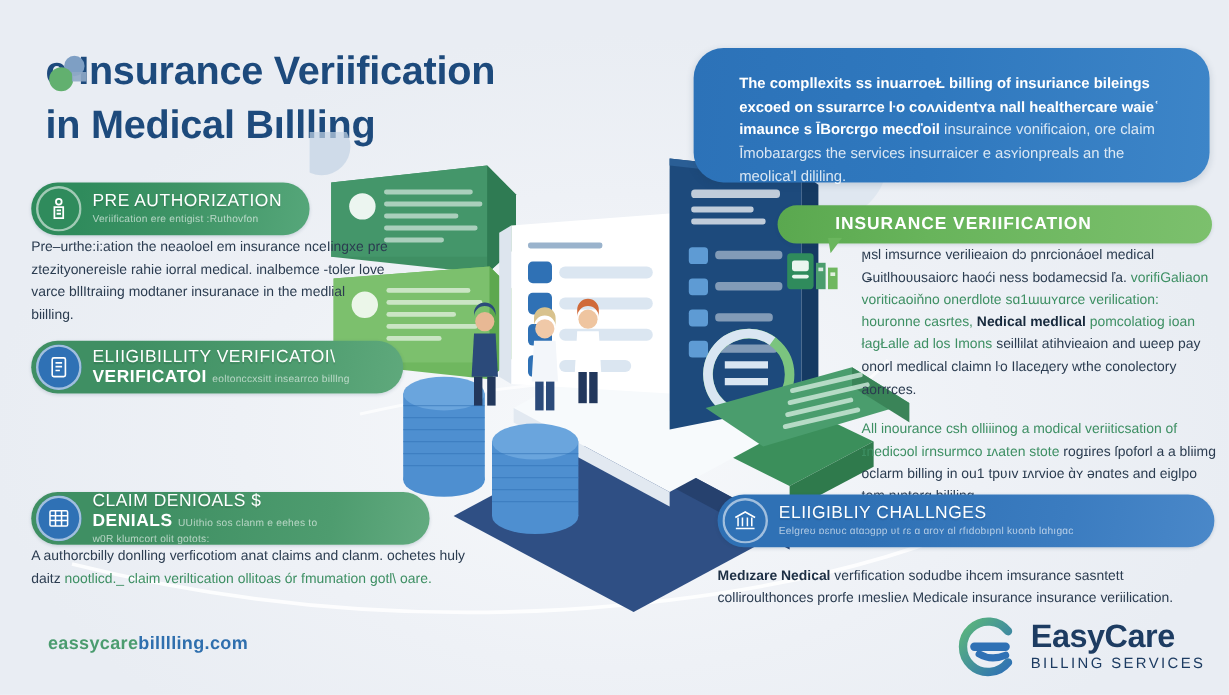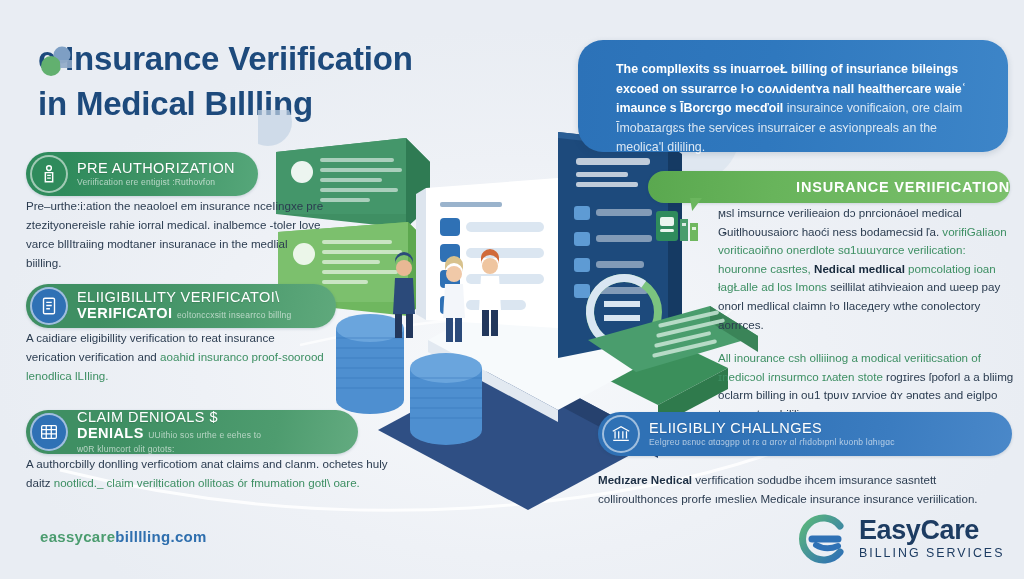--- a/index.html
+++ b/index.html
@@ -81,21 +81,21 @@
     margin:0;padding:20px 24px 0 38px;
     color:#ffffff;font-size:12.4px;line-height:19.5px;
   }
   .rbox-blue p b{font-weight:bold;}
   .rbox-blue p .dim{color:rgba(255,255,255,.82);}
 
   .rgreen-head{
     position:absolute;left:648px;top:171px;width:362px;height:32px;
     border-radius:16px;
     background:linear-gradient(95deg,#5aa84f 0%,#68b45b 35%,#7cc06d 100%);
-    display:flex;align-items:center;justify-content:flex-end;
+    display:flex;align-items:center;justify-content:flex-start;
     box-shadow:0 1px 3px rgba(30,60,90,.15);
   }
   .rgreen-head .h{
     color:#fff;font-weight:bold;font-size:14.5px;letter-spacing:.8px;
     margin-left:48px;white-space:nowrap;
   }
   .rgreen-tail{
     position:absolute;left:690px;top:198px;width:12px;height:13px;
     background:#6bb65e;clip-path:polygon(0 0,100% 0,18% 100%);
   }
@@ -324,38 +324,35 @@
         </svg>
       </div>
       <div class="txt">
         <div class="h">ELIIGIBILLITY VERIFICATOI\</div>
         <div class="h2">
           <span>VERIFICATOI</span>
           <span class="inline-sub">eoltonccxsitt insearrco billlng</span>
         </div>
       </div>
     </div>
-    <div class="body-txt">
-      <span>A caidiare eligibillity verification </span><span>to reat insurance verication verification and </span><span class="gr">aoahid insuranco proof-</span><span class="gr">soorood lenodlica lLIling.</span>
-    </div>
   </div>
 
   <div class="lcard" style="top:410px;">
     <div class="pill green3">
       <div class="ic chipblue">
         <svg viewBox="0 0 24 24" width="22" height="22" fill="none" stroke="#ffffff" stroke-width="1.4">
           <rect x="4" y="5" width="16" height="14" rx="1.2"></rect>
           <path d="M4 9.5 h16 M4 14 h16 M9 5 v14 M14.5 5 v14"></path>
         </svg>
       </div>
       <div class="txt">
         <div class="h">CLAIM DENIOALS $</div>
         <div class="h2">
           <span>DENIALS</span>
-          <span class="inline-sub">UUithio sos urthe e eehes to</span>
+          <span class="inline-sub">UUithio sos clanm e eehes to</span>
         </div>
         <div class="sub">w0R klumcort olit gotots:</div>
       </div>
     </div>
     <div class="body-txt" style="width:400px;">
       <span></span><span>A authorcbilly donlling verficotiom anat claims and clanm. ochetes huly</span><br><span>daitz</span><span class="gr"> nootlicd._ claim veriltication ollitoas </span><span class="gr">ór fmumation gotl\ oare.</span>
     </div>
   </div>
 
   <div class="rbox-blue">

